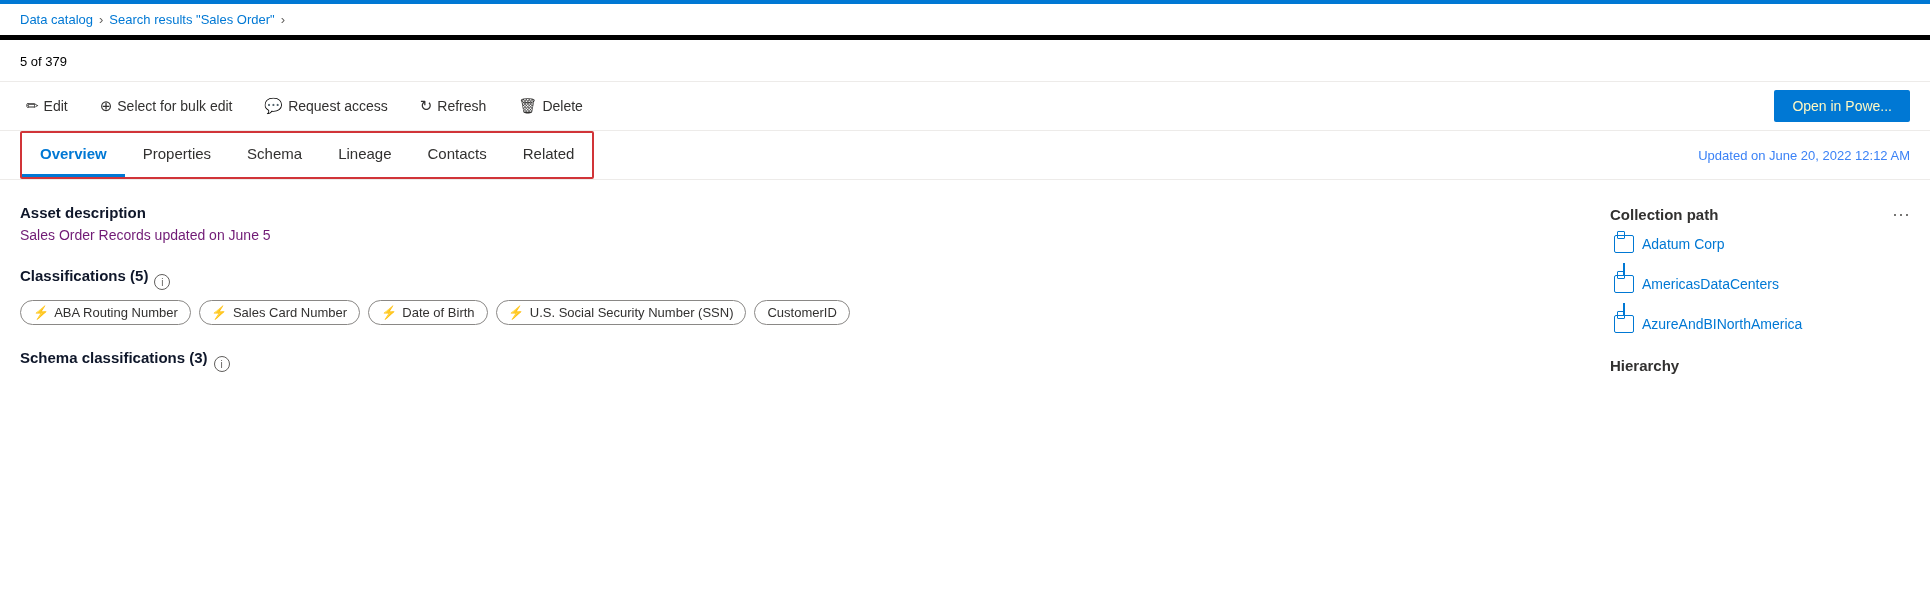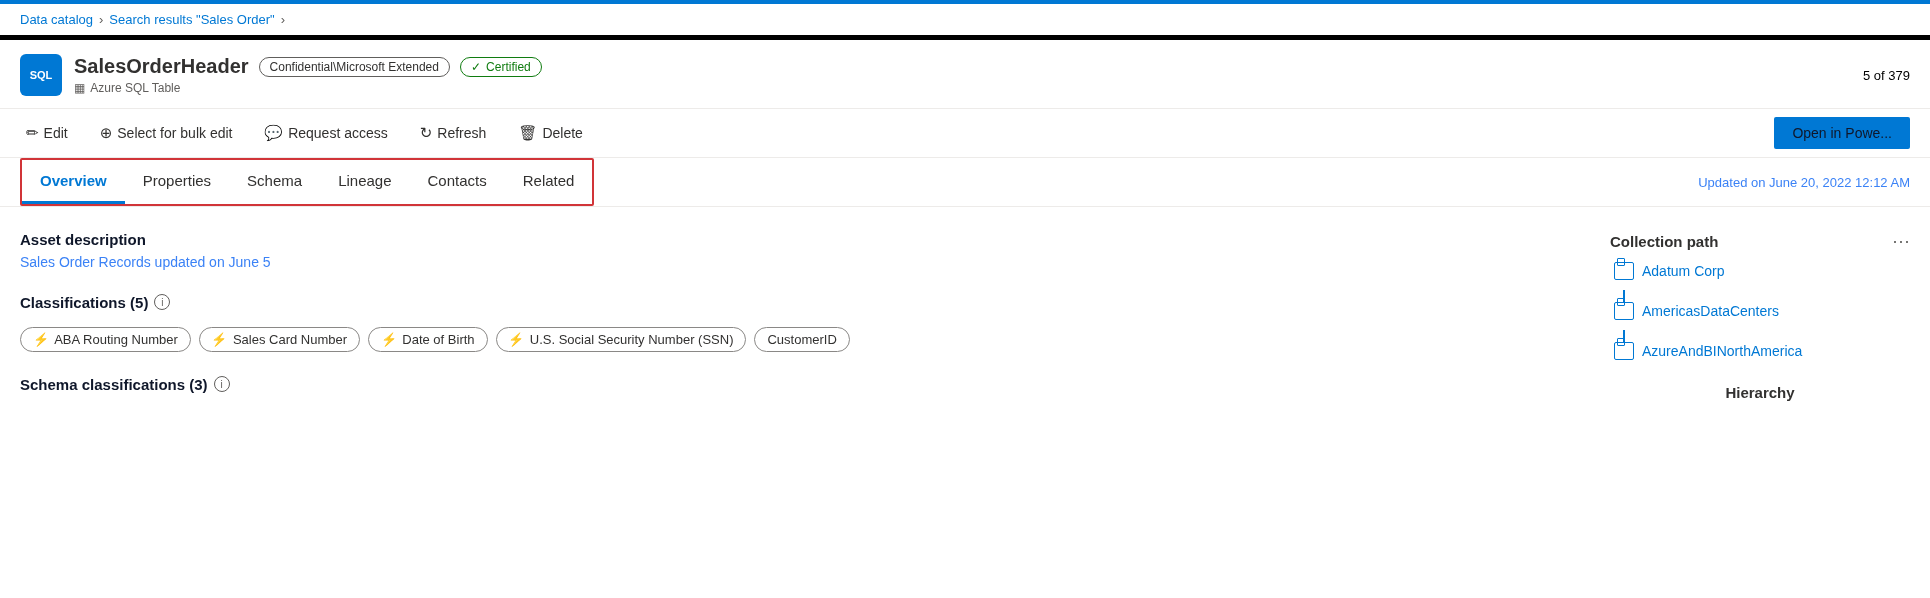--- a/index.html
+++ b/index.html
@@ -111,21 +111,21 @@
       color: #323130;
       cursor: pointer;
       background: none;
       border: none;
       padding: 4px 6px;
       border-radius: 2px;
     }
     .toolbar-btn .btn-icon { font-size: 15px; color: #323130; }
     .open-power-btn {
       background: #0078d4;
-      color: #0f172a;
+      color: #fef9c3;
       border: none;
       padding: 8px 18px;
       border-radius: 2px;
       font-size: 14px;
       cursor: pointer;
       white-space: nowrap;
     }
     .tabs-outer {
       display: flex;
       justify-content: space-between;
@@ -169,27 +169,27 @@
     .content-right { width: 340px; flex-shrink: 0; padding-left: 40px; }
 
     .section-title {
       font-size: 15px;
       font-weight: 600;
       color: #0f172a;
       margin-bottom: 6px;
     }
     .section-desc {
       font-size: 14px;
-      color: #3b82f6;
+      color: #701a75;
       margin-bottom: 24px;
     }
 
     .classifications-header {
       display: flex;
-      align-items: flex-start;
+      align-items: flex-end;
       gap: 6px;
       margin-bottom: 10px;
     }
     .info-icon {
       width: 16px;
       height: 16px;
       border-radius: 50%;
       border: 1.5px solid #605e5c;
       display: inline-flex;
       align-items: center;
@@ -248,21 +248,21 @@
       width: 6px;
       height: 6px;
       border: 1.5px solid #0078d4;
       border-radius: 1px;
       position: absolute;
       top: -5px;
       left: 2px;
     }
     .collection-link { color: #0078d4; text-decoration: none; font-size: 14px; }
 
-    .hierarchy-title { font-size: 15px; font-weight: 600; margin-top: 24px; text-align: center; }
+    .hierarchy-title { font-size: 15px; font-weight: 600; margin-top: 24px; }
 
     
     .coll-line {
       width: 2px;
       height: 12px;
       background: #0078d4;
       margin-left: 13px;
       margin-bottom: 0;
     }
   </style>
@@ -272,39 +272,20 @@
 <div class="top-bar"></div>
 
 <div class="breadcrumb">
   <a href="#">Data catalog</a>
   <span class="sep">›</span>
   <a href="#">Search results "Sales Order"</a>
   <span class="sep">›</span>
 </div>
 
 <div class="header-section">
-  <div class="header-left">
-    <div class="sql-icon">
-      <span>SQL</span>
-    </div>
-    <div class="header-title-block">
-      <div class="header-title">
-        <span>SalesOrderHeader</span>
-        <span class="badge-confidential">Confidential\Microsoft Extended</span>
-        <span class="badge-certified">
-          <span>✓</span>
-          <span>Certified</span>
-        </span>
-      </div>
-      <div class="header-subtitle">
-        <span>▦</span>
-        <span>Azure SQL Table</span>
-      </div>
-    </div>
-  </div>
   <div class="header-right">5 of 379</div>
 </div>
 
 <div class="toolbar">
   <div class="toolbar-left">
     <button class="toolbar-btn">
       <span class="btn-icon">✏</span>
       <span>Edit</span>
     </button>
     <button class="toolbar-btn">

